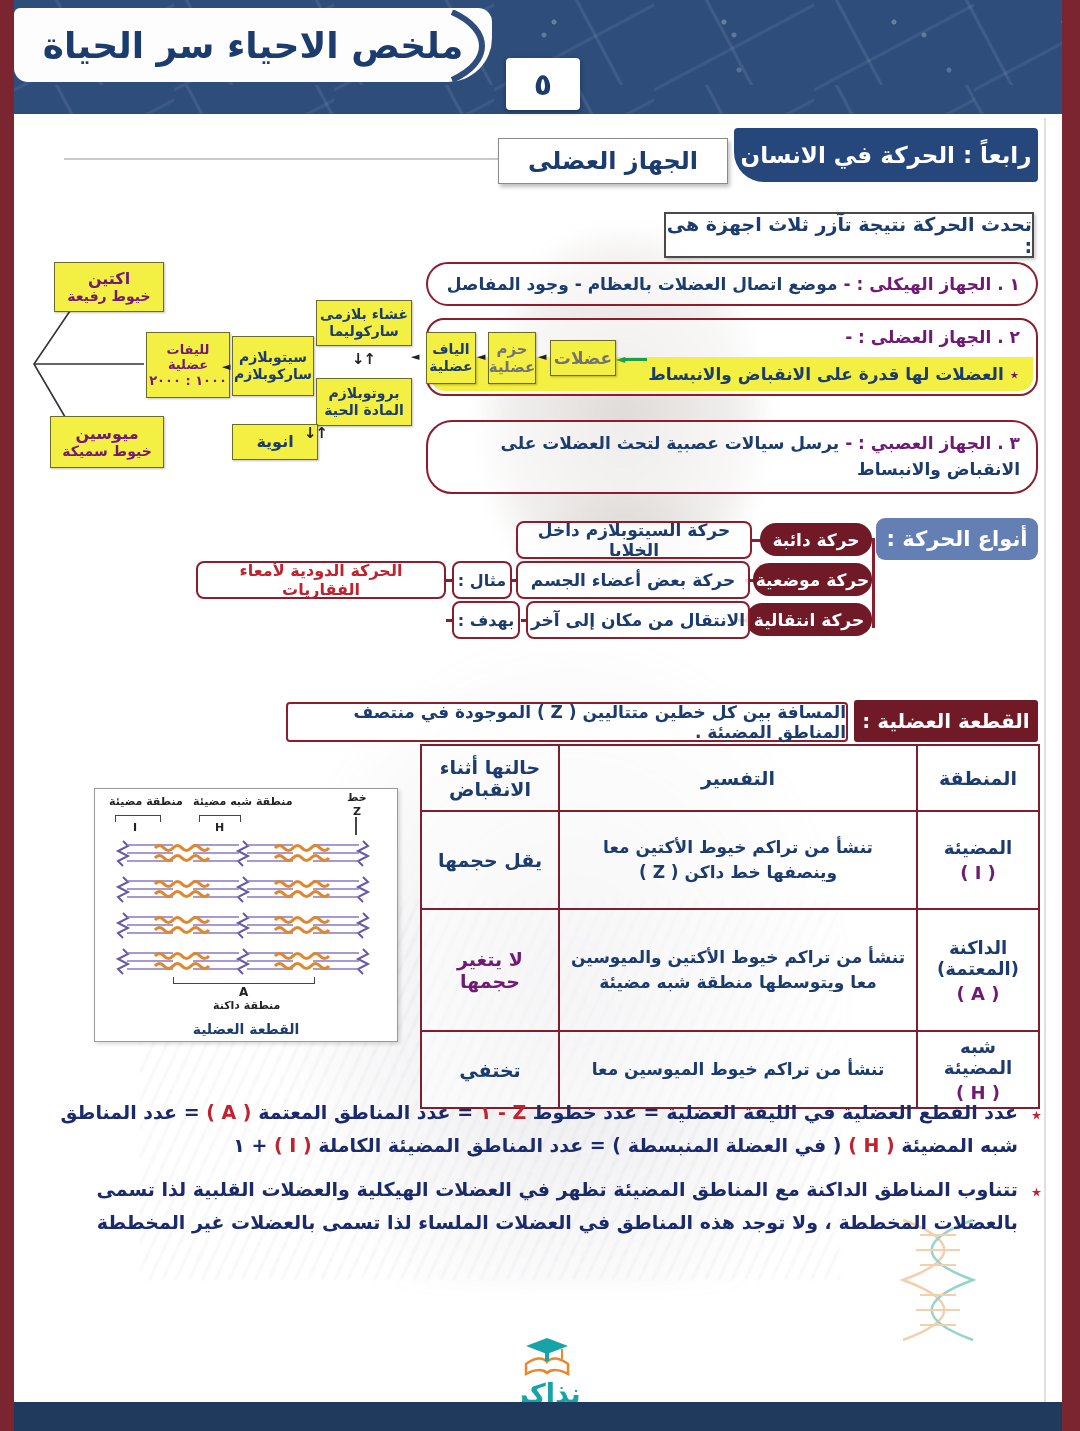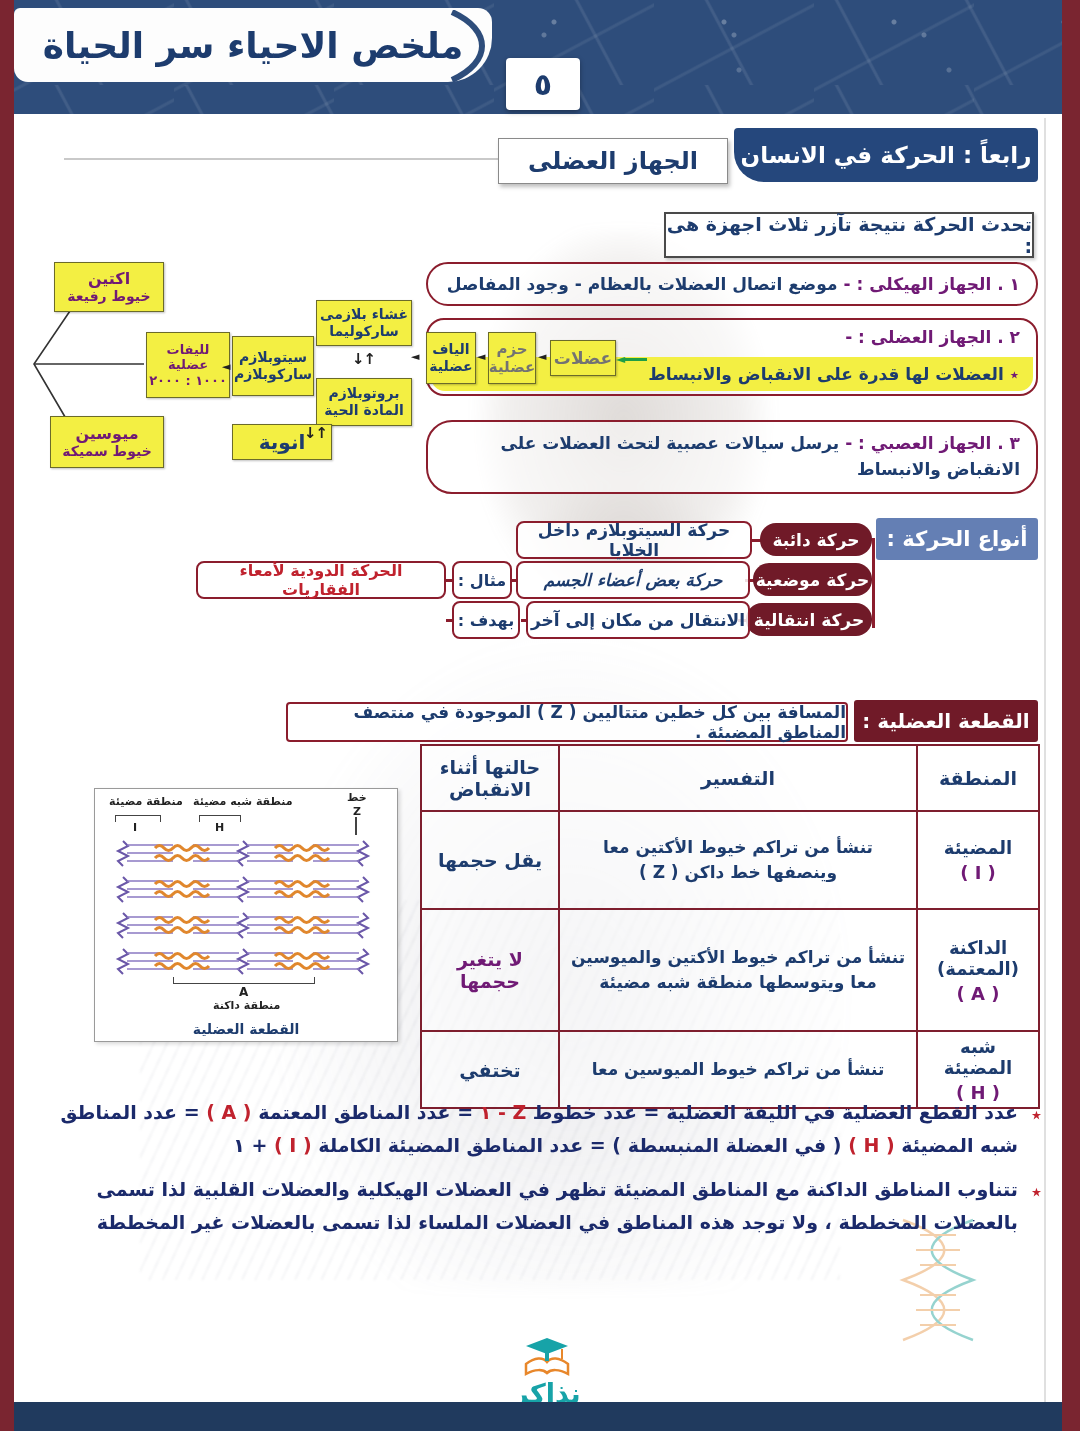--- a/index.html
+++ b/index.html
@@ -69,21 +69,21 @@
     flex-direction:column;align-items:center;justify-content:center;text-align:center;
     font-weight:bold;line-height:1.2;z-index:12;box-shadow:1px 1px 2px rgba(0,0,0,.25);box-sizing:border-box;}
   .arrow{position:absolute;z-index:13;color:#222;font-size:11px;font-weight:bold;}
   .varr{position:absolute;z-index:13;color:#222;font-size:15px;font-weight:bold;letter-spacing:-1px;}
   .garrow{position:absolute;left:616px;top:353px;display:flex;align-items:center;z-index:13;direction:ltr;}
   .garrow .head{color:#1f9e46;font-size:12px;line-height:1;}
   .garrow .gline{width:22px;height:3px;background:#1f9e46;}
   
   .mv-label{left:876px;top:518px;width:162px;height:42px;background:#647fb4;color:#fff;
     font-size:21px;font-weight:bold;display:flex;align-items:center;justify-content:center;
-    border-radius:3px;z-index:10;}
+    border-radius:9px;z-index:10;}
   .vline{left:872px;top:538px;width:3px;height:90px;background:#8b1d2d;z-index:9;}
   .stub{position:absolute;height:3px;background:#8b1d2d;z-index:9;}
   .pill{position:absolute;background:#701a28;color:#fff;font-weight:bold;font-size:17px;
     display:flex;align-items:center;justify-content:center;border-radius:16px;height:33px;z-index:10;}
   .obox{position:absolute;background:rgba(255,255,255,.85);border:2px solid #8b1d2d;border-radius:8px;
     display:flex;align-items:center;justify-content:center;text-align:center;font-weight:bold;
     color:#1d3c6e;z-index:10;box-sizing:border-box;}
   
   .sp-label{left:854px;top:700px;width:184px;height:42px;background:#701a28;color:#fff;
     font-size:20px;font-weight:bold;display:flex;align-items:center;justify-content:center;
@@ -195,21 +195,21 @@
   <span class="varr" style="left:352px;top:350px;">↑↓</span>
   <div class="ybox" style="left:316px;top:378px;width:96px;height:48px;font-size:14px;">
     <span class="navy">بروتوبلازم</span>
     <span class="navy">المادة الحية</span>
   </div>
   <span class="varr" style="left:304px;top:424px;">↑↓</span>
   <div class="ybox" style="left:232px;top:336px;width:82px;height:60px;font-size:14px;">
     <span class="navy">سيتوبلازم</span>
     <span class="navy">ساركوبلازم</span>
   </div>
-  <div class="ybox" style="left:232px;top:424px;width:100px;height:36px;font-size:20px;">
+  <div class="ybox" style="left:232px;top:424px;width:86px;height:36px;font-size:16px;">
     <span class="navy">انوية</span>
   </div>
   <span class="arrow" style="left:222px;top:360px;">◄</span>
   <div class="ybox" style="left:146px;top:332px;width:84px;height:66px;font-size:13px;">
     <span class="red">لليفات عضلية</span>
     <span class="red">١٠٠٠ : ٢٠٠٠</span>
   </div>
   <div class="ybox" style="left:54px;top:262px;width:110px;height:50px;font-size:16px;">
     <span class="red">اكتين</span>
     <span class="red" style="font-size:14px;">خيوط رفيعة</span>
@@ -246,21 +246,21 @@
   <div class="pill" style="left:753px;top:563px;width:119px;">
     <span>حركة موضعية</span>
   </div>
   <div class="pill" style="left:746px;top:603px;width:126px;">
     <span>حركة انتقالية</span>
   </div>
 
   <div class="obox" style="left:516px;top:521px;width:236px;height:38px;font-size:17px;">
     <span>حركة السيتوبلازم داخل الخلايا</span>
   </div>
-  <div class="obox" style="left:516px;top:561px;width:234px;height:38px;font-size:17px;font-style:italic;">
+  <div class="obox" style="left:516px;top:561px;width:234px;height:38px;font-size:17px;">
     <span>حركة بعض أعضاء الجسم</span>
   </div>
   <div class="obox" style="left:452px;top:561px;width:60px;height:38px;font-size:16px;">
     <span>مثال :</span>
   </div>
   <div class="obox" style="left:196px;top:561px;width:250px;height:38px;font-size:16px;color:#c0222e;">
     <span>الحركة الدودية لأمعاء الفقاريات</span>
   </div>
   <div class="obox" style="left:526px;top:601px;width:224px;height:38px;font-size:17px;">
     <span>الانتقال من مكان إلى آخر</span>

